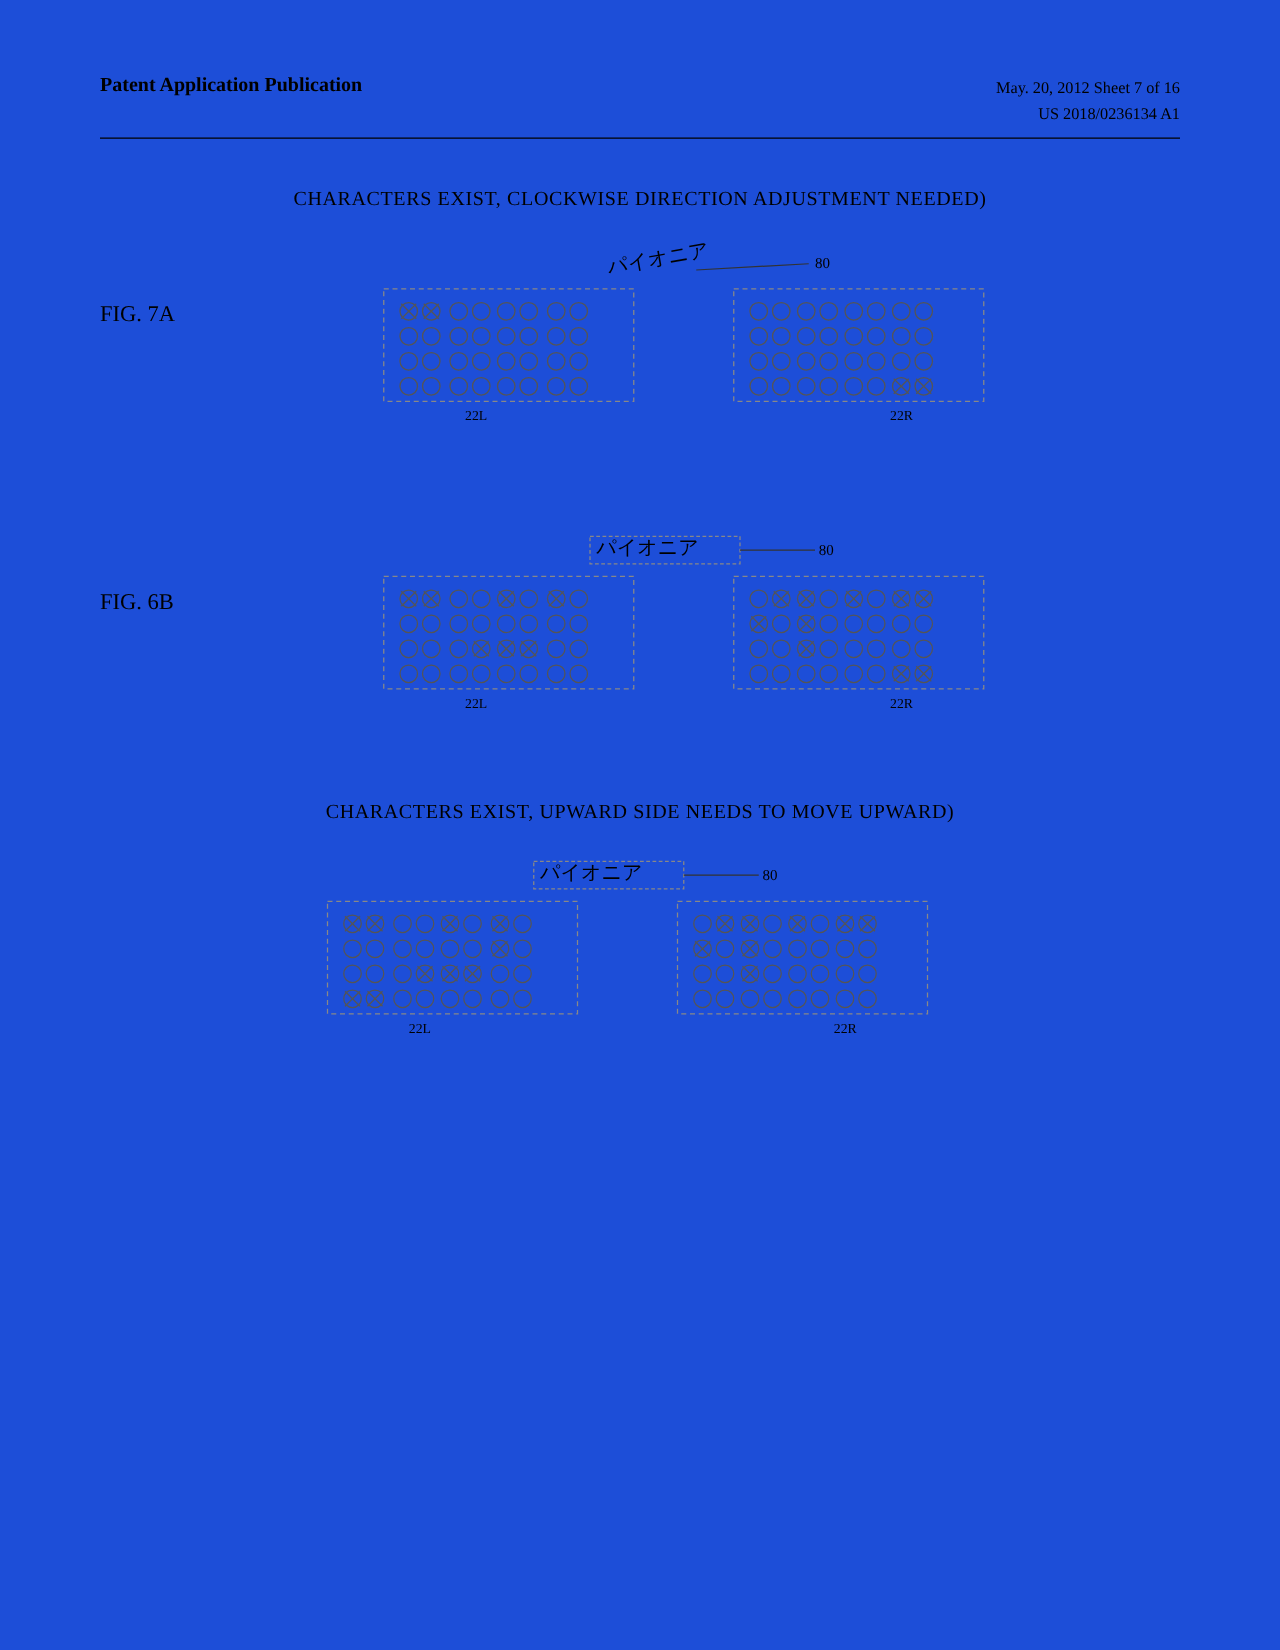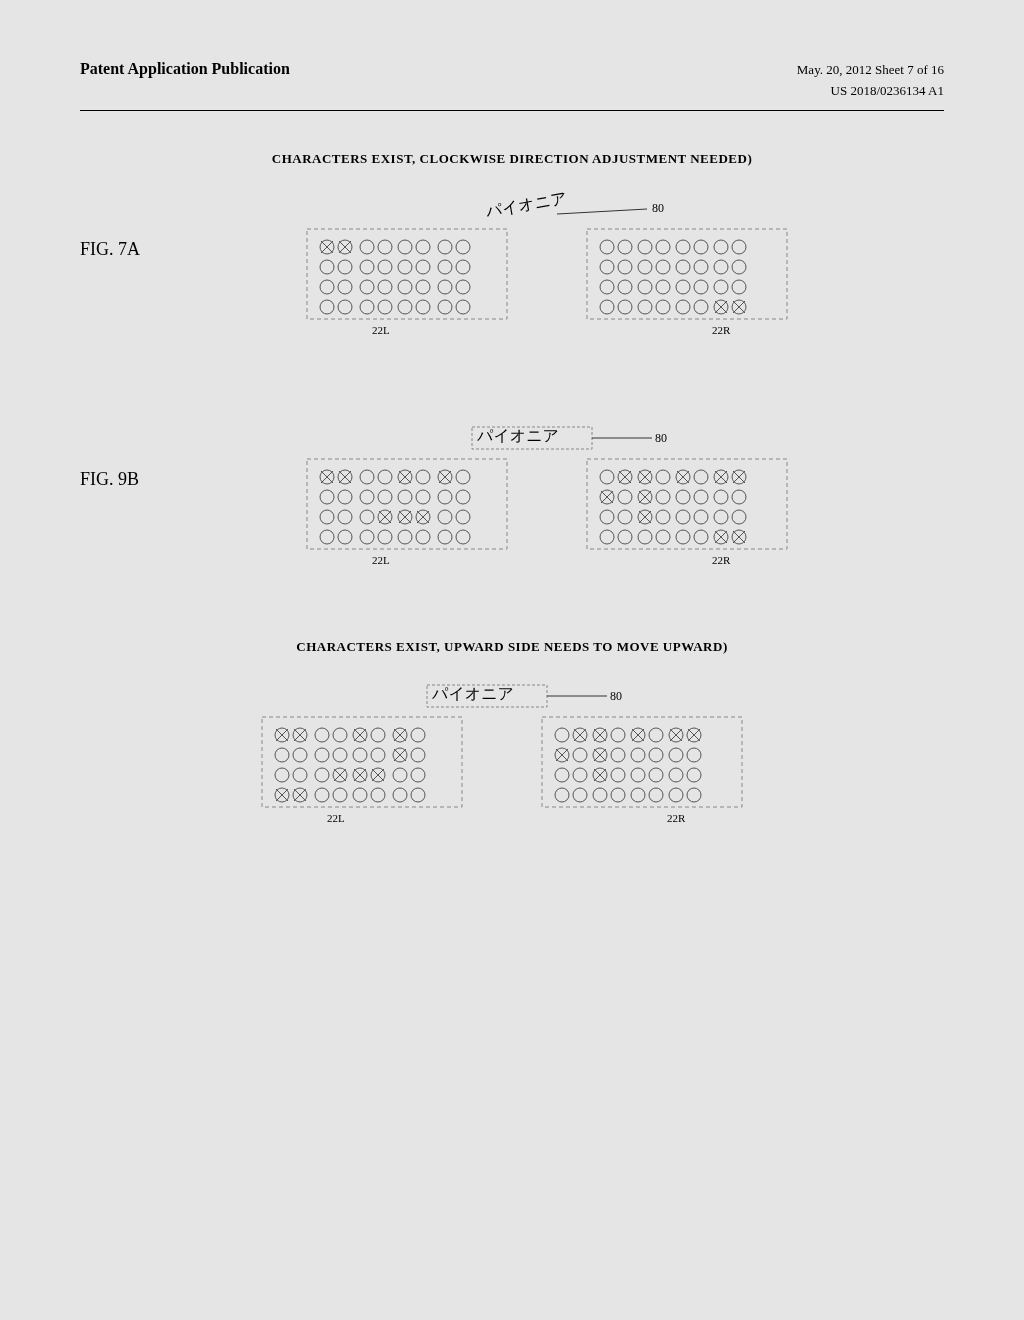--- a/index.html
+++ b/index.html
@@ -8,21 +8,21 @@
       font-family: 'Times New Roman', Times, serif;
       width: 1024px;
       min-height: 1320px;
       position: relative;
       overflow: hidden;
     }
 
     .page {
       width: 1024px;
       min-height: 1320px;
-      background: #e5e5e5;
+      background: #1d4ed8;
       position: relative;
       padding: 60px 80px;
     }
 
     .header {
       display: flex;
       justify-content: space-between;
       align-items: flex-start;
       margin-bottom: 40px;
       border-bottom: 1px solid #000;
@@ -48,22 +48,22 @@
     }
 
     .figure-section {
       display: flex;
       flex-direction: column;
       align-items: center;
       position: relative;
     }
 
     .figure-caption {
-      font-size: 13px;
-      font-weight: bold;
+      font-size: 16px;
+      font-weight: normal;
       letter-spacing: 0.5px;
       margin-bottom: 12px;
       text-align: left;
     }
 
     .figure-row {
       display: flex;
       align-items: flex-start;
       width: 100%;
       position: relative;
@@ -204,21 +204,21 @@
 
             <text x="125" y="155" font-size="11">22L</text>
             <text x="465" y="155" font-size="11">22R</text>
           </svg>
         </div>
       </div>
     </div>
 
     <div class="figure-section">
       <div class="figure-row">
-        <div class="fig-label">FIG. 9B</div>
+        <div class="fig-label">FIG. 6B</div>
         <div class="figure-content">
           <svg width="620" height="180">
 
             <text x="230" y="32" font-size="16" font-family="serif">パイオニア</text>
 
             <rect x="225" y="18" width="120" height="22" fill="none" stroke="#888" stroke-width="1" stroke-dasharray="3,2"></rect>
             <line x1="345" y1="29" x2="405" y2="29" stroke="#333" stroke-width="1"></line>
             <text x="408" y="33" font-size="12">80</text>
 
             <rect x="60" y="50" width="200" height="90" fill="none" stroke="#888" stroke-width="1" stroke-dasharray="4,3"></rect>

